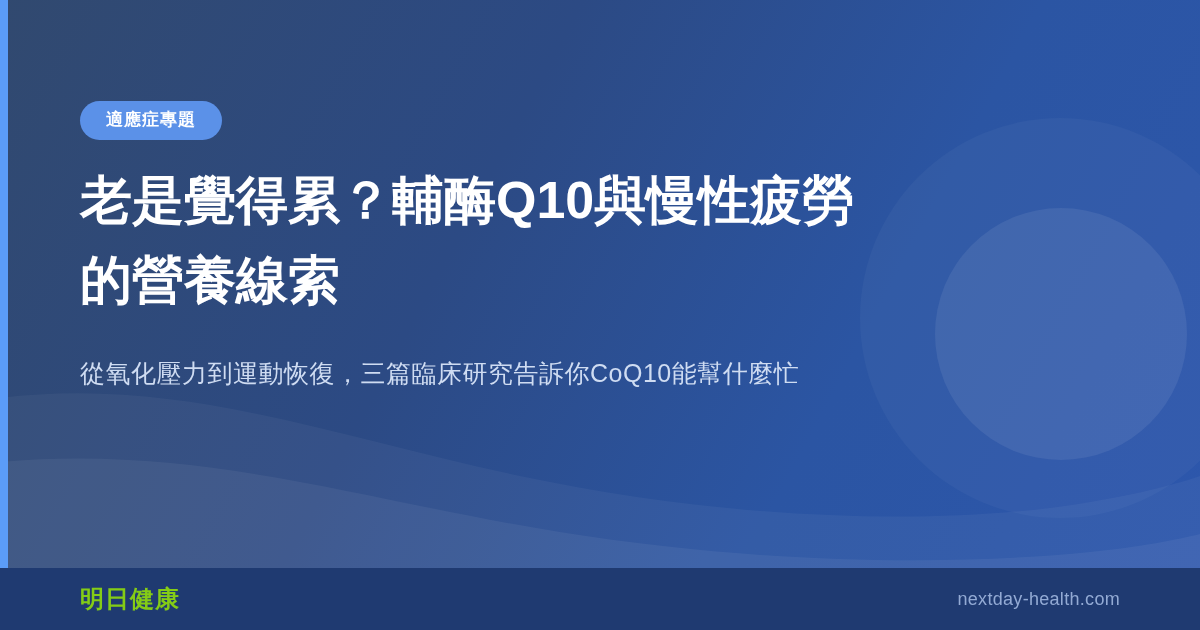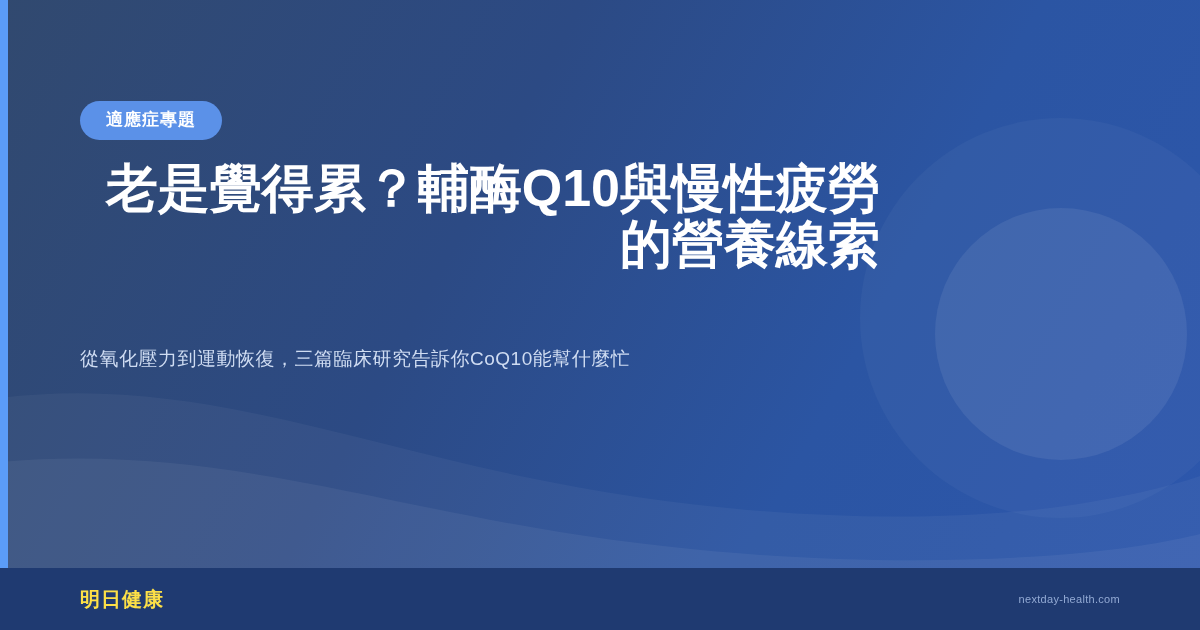--- a/index.html
+++ b/index.html
@@ -82,60 +82,59 @@
   }
   .title {
     position: absolute;
     top: 160px;
     left: 0;
     margin: 0;
     width: 800px;
     color: #ffffff;
     font-size: 52px;
     font-weight: bold;
-    line-height: 56px;
+    line-height: 80px;
     letter-spacing: 0px;
-    text-align: right;
   }
   .subtitle {
     position: absolute;
-    top: 344px;
+    top: 358px;
     left: 0;
     margin: 0;
     width: 800px;
     color: #cfdcf2;
-    font-size: 19px;
+    font-size: 25px;
     font-weight: normal;
     line-height: 30px;
     letter-spacing: 0.5px;
   }
 
   
   .footer {
     position: absolute;
     left: 0;
     bottom: 0;
     width: 1200px;
     height: 62px;
     background: #1f3a71;
     display: flex;
     align-items: center;
     justify-content: space-between;
     box-sizing: border-box;
     padding: 0 80px;
   }
   .footer-brand {
-    color: #fde047;
-    font-size: 20px;
+    color: #84cc16;
+    font-size: 24px;
     font-weight: bold;
     letter-spacing: 1px;
   }
   .footer-url {
     color: #93aad4;
-    font-size: 11px;
+    font-size: 18px;
     letter-spacing: 0.3px;
   }
 </style>
 </head>
 <body>
 
 <div class="og-card">
 
   <div class="bg-layer">
     <div class="circle-outer"></div>

